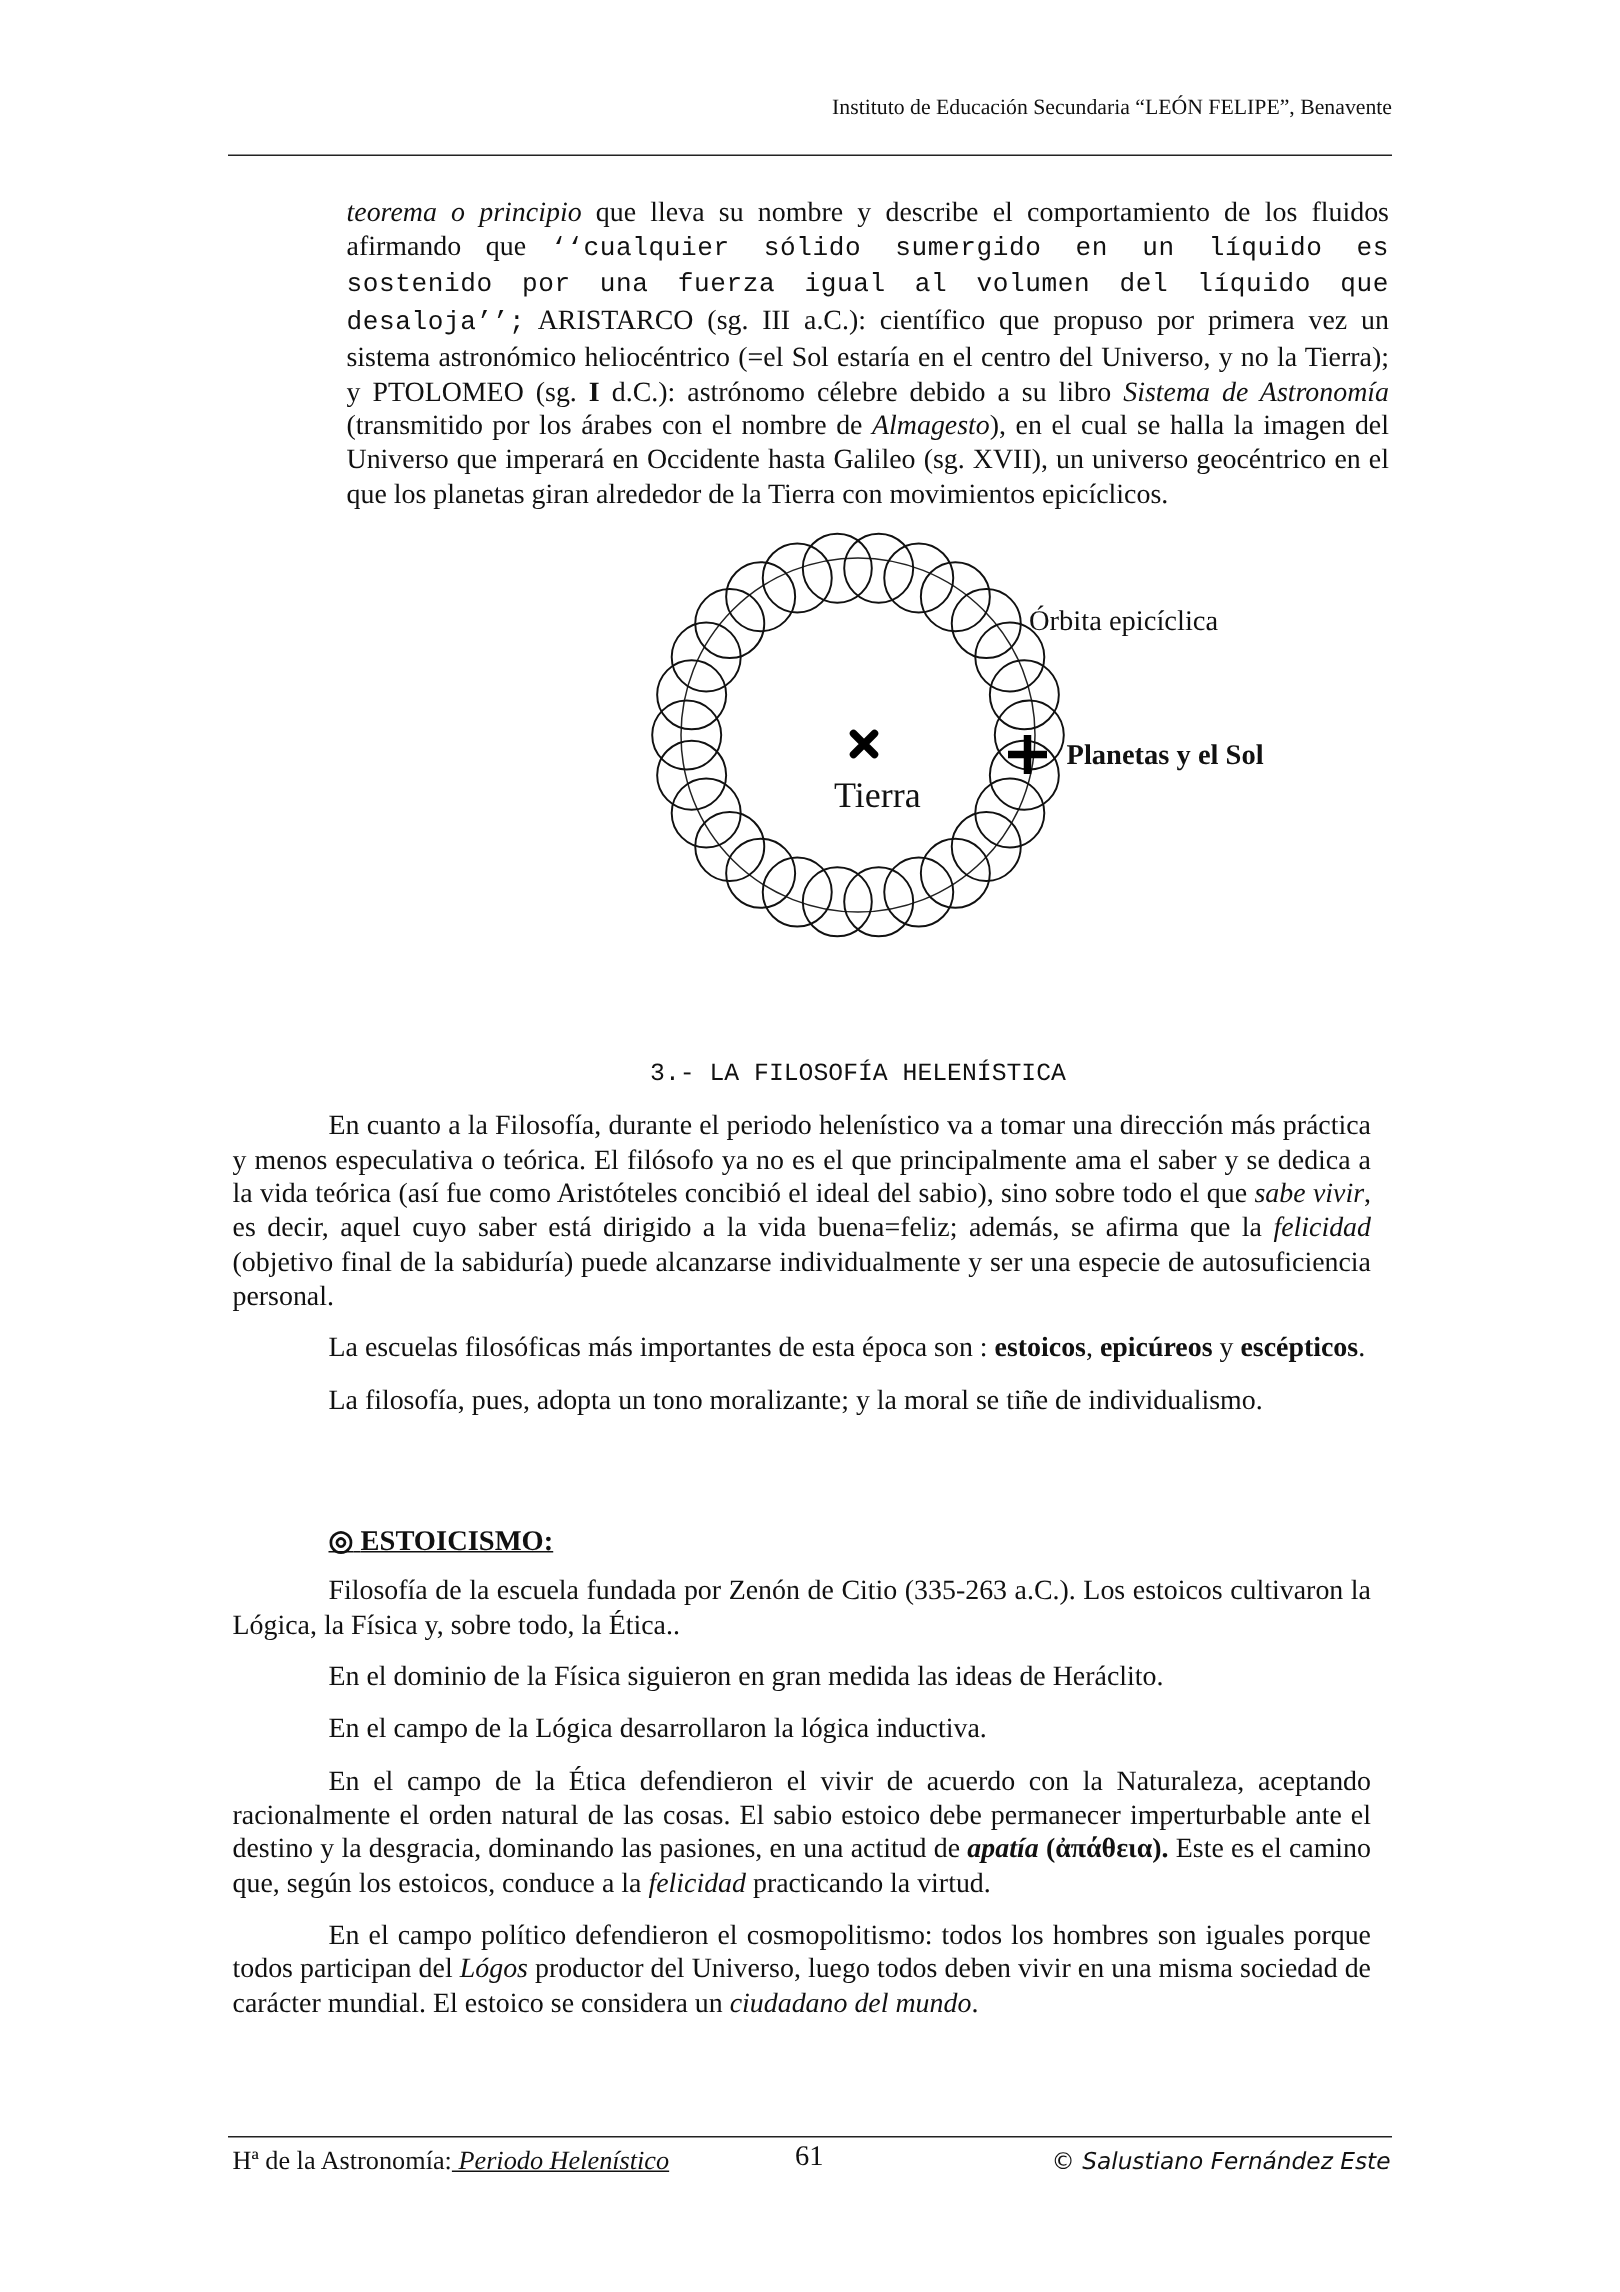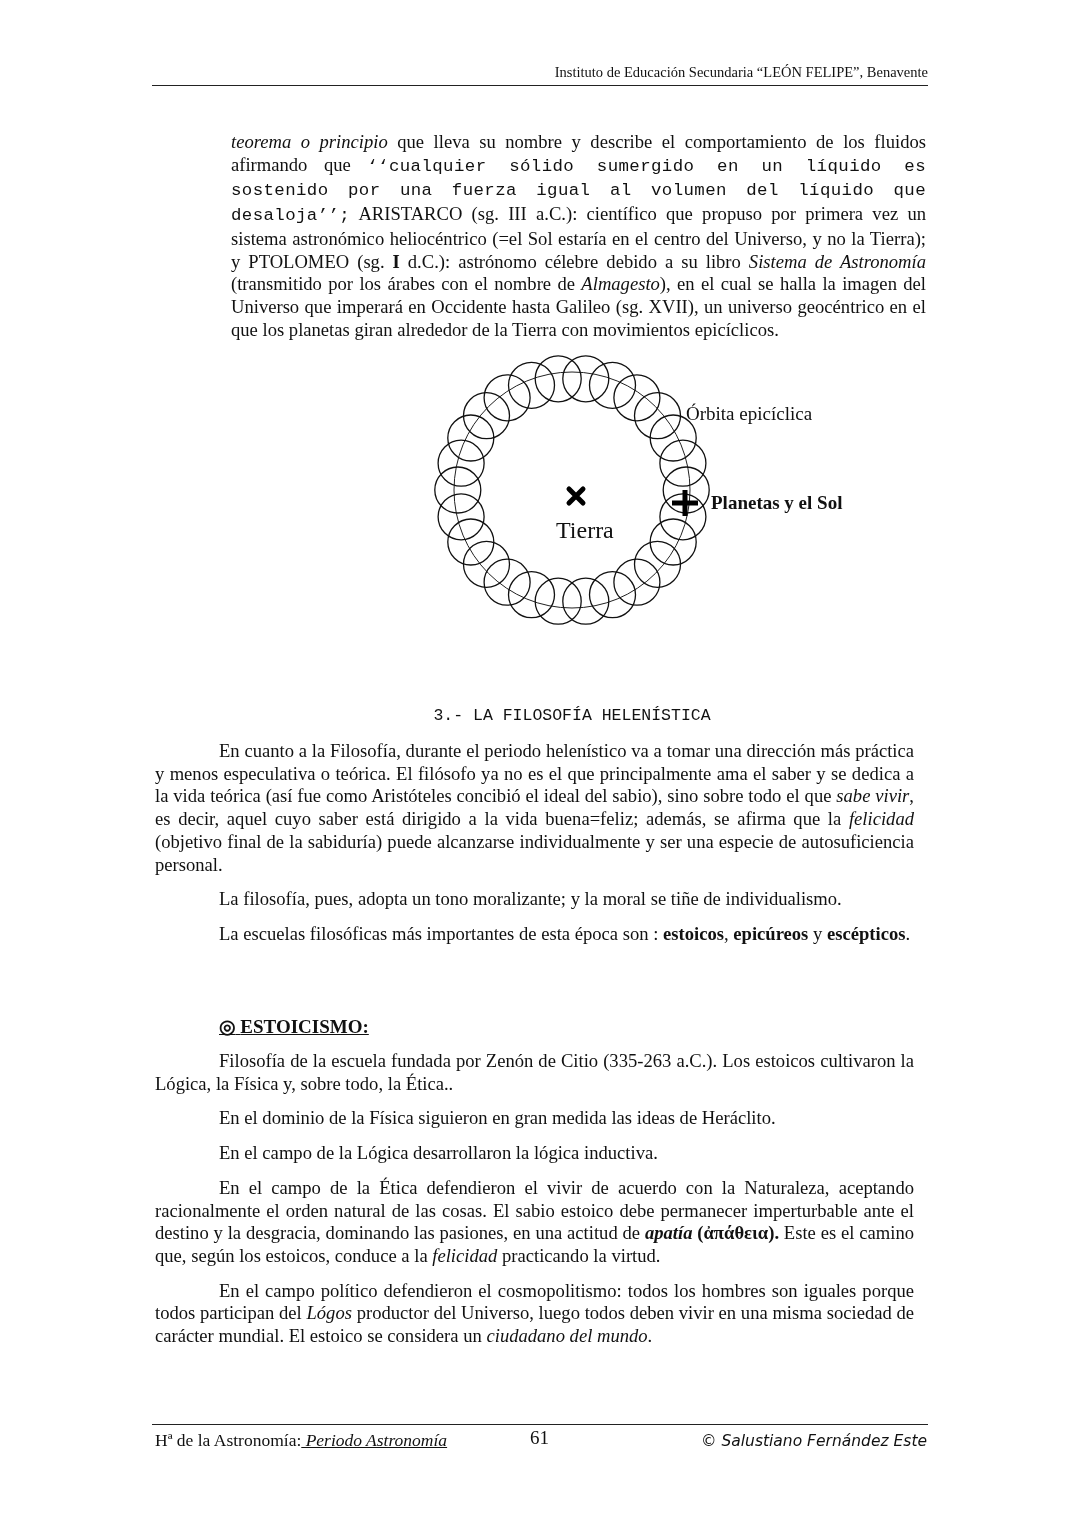--- a/index.html
+++ b/index.html
@@ -1,19 +1,19 @@
 <!DOCTYPE html>
 <html><head>
 <meta charset="utf-8">
 <style>
   html, body { margin: 0; padding: 0; background: #ffffff; }
   body { width: 1080px; height: 1528px; position: relative; overflow: hidden;
          font-family: "Liberation Serif", serif; color: #111; }
   .hdr { position: absolute; left: 152px; top: 64px; width: 776px; text-align: right;
-         font-size: 14.5px; padding-bottom: 4px; border-bottom: 1.5px solid #222; }
+         font-size: 14.5px; padding-bottom: 22px; border-bottom: 1.5px solid #222; }
   .block { position: absolute; font-size: 18.6px; line-height: 22.7px; text-align: justify; }
   .mono { font-family: "Liberation Mono", monospace; font-size: 17.4px; letter-spacing: 0.4px; }
   .p { margin: 0 12px 12px 0; text-indent: 64px; }
   .section-title { position: absolute; left: 152px; width: 840px; top: 706px; text-align: center;
          font-family: "Liberation Mono", monospace; font-size: 16.5px; }
   .sub { position: absolute; left: 219px; top: 1015px; font-weight: bold; font-size: 19px;
          text-decoration: underline; }
   .ftr-line { position: absolute; left: 152px; top: 1424px; width: 776px; border-top: 1.5px solid #222; }
   .ftr-left { position: absolute; left: 155px; top: 1430px; font-size: 17.5px; }
   .ftr-left i { text-decoration: underline; }
@@ -69,30 +69,30 @@
   </g>
   <text x="556" y="538" font-size="24" fill="#111">Tierra</text>
   <text x="686" y="420" font-size="19" fill="#111">Órbita epicíclica</text>
   <text x="711" y="509" font-size="19" font-weight="bold" fill="#111">Planetas y el Sol</text>
 </svg>
 
 <div class="section-title">3.- LA FILOSOFÍA HELENÍSTICA</div>
 
 <div class="block" style="left:155px; top:740px; width:771px;">
   <p class="p"><span>En cuanto a la Filosofía, durante el periodo helenístico va a tomar una dirección más práctica y menos especulativa o teórica. El filósofo ya no es el que principalmente ama el saber y se dedica a la vida teórica (así fue como Aristóteles concibió el ideal del sabio), sino sobre todo el que </span><i>sabe vivir</i><span>, es decir, aquel cuyo saber está dirigido a la vida buena=feliz; además, se afirma que la </span><i>felicidad</i><span> (objetivo final de la sabiduría) puede alcanzarse individualmente y ser una especie de autosuficiencia personal.</span></p>
+  <p class="p"><span>La escuelas filosóficas más importantes de esta época son : </span><b>estoicos</b><span>, </span><b>epicúreos</b><span> y </span><b>escépticos</b><span>.</span></p>
   <p class="p">La filosofía, pues, adopta un tono moralizante; y la moral se tiñe de individualismo.</p>
-  <p class="p"><span>La escuelas filosóficas más importantes de esta época son : </span><b>estoicos</b><span>, </span><b>epicúreos</b><span> y </span><b>escépticos</b><span>.</span></p>
 </div>
 
 <div class="sub"><span>◎</span> <span>ESTOICISMO:</span></div>
 
 <div class="block" style="left:155px; top:1050px; width:771px;">
   <p class="p">Filosofía de la escuela fundada por Zenón de Citio (335-263 a.C.). Los estoicos cultivaron la Lógica, la Física y, sobre todo, la Ética..</p>
   <p class="p">En el dominio de la Física siguieron en gran medida las ideas de Heráclito.</p>
   <p class="p">En el campo de la Lógica desarrollaron la lógica inductiva.</p>
   <p class="p"><span>En el campo de la Ética defendieron el vivir de acuerdo con la Naturaleza, aceptando racionalmente el orden natural de las cosas. El sabio estoico debe permanecer imperturbable ante el destino y la desgracia, dominando las pasiones, en una actitud de </span><b><i>apatía</i></b><b> (ἀπάθεια).</b><span> Este es el camino que, según los estoicos, conduce a la </span><i>felicidad</i><span> practicando la virtud.</span></p>
   <p class="p"><span>En el campo político defendieron el cosmopolitismo: todos los hombres son iguales porque todos participan del </span><i>Lógos</i><span> productor del Universo, luego todos deben vivir en una misma sociedad de carácter mundial. El estoico se considera un </span><i>ciudadano del mundo</i><span>.</span></p>
 </div>
 
 <div class="ftr-line"></div>
-<div class="ftr-left"><span>Hª de la Astronomía:</span><i> Periodo Astronomía</i></div>
+<div class="ftr-left"><span>Hª de la Astronomía:</span><i> Periodo Helenístico</i></div>
 <div class="ftr-page">61</div>
 <div class="ftr-right">© Salustiano Fernández Este</div>
 
 </body></html>

